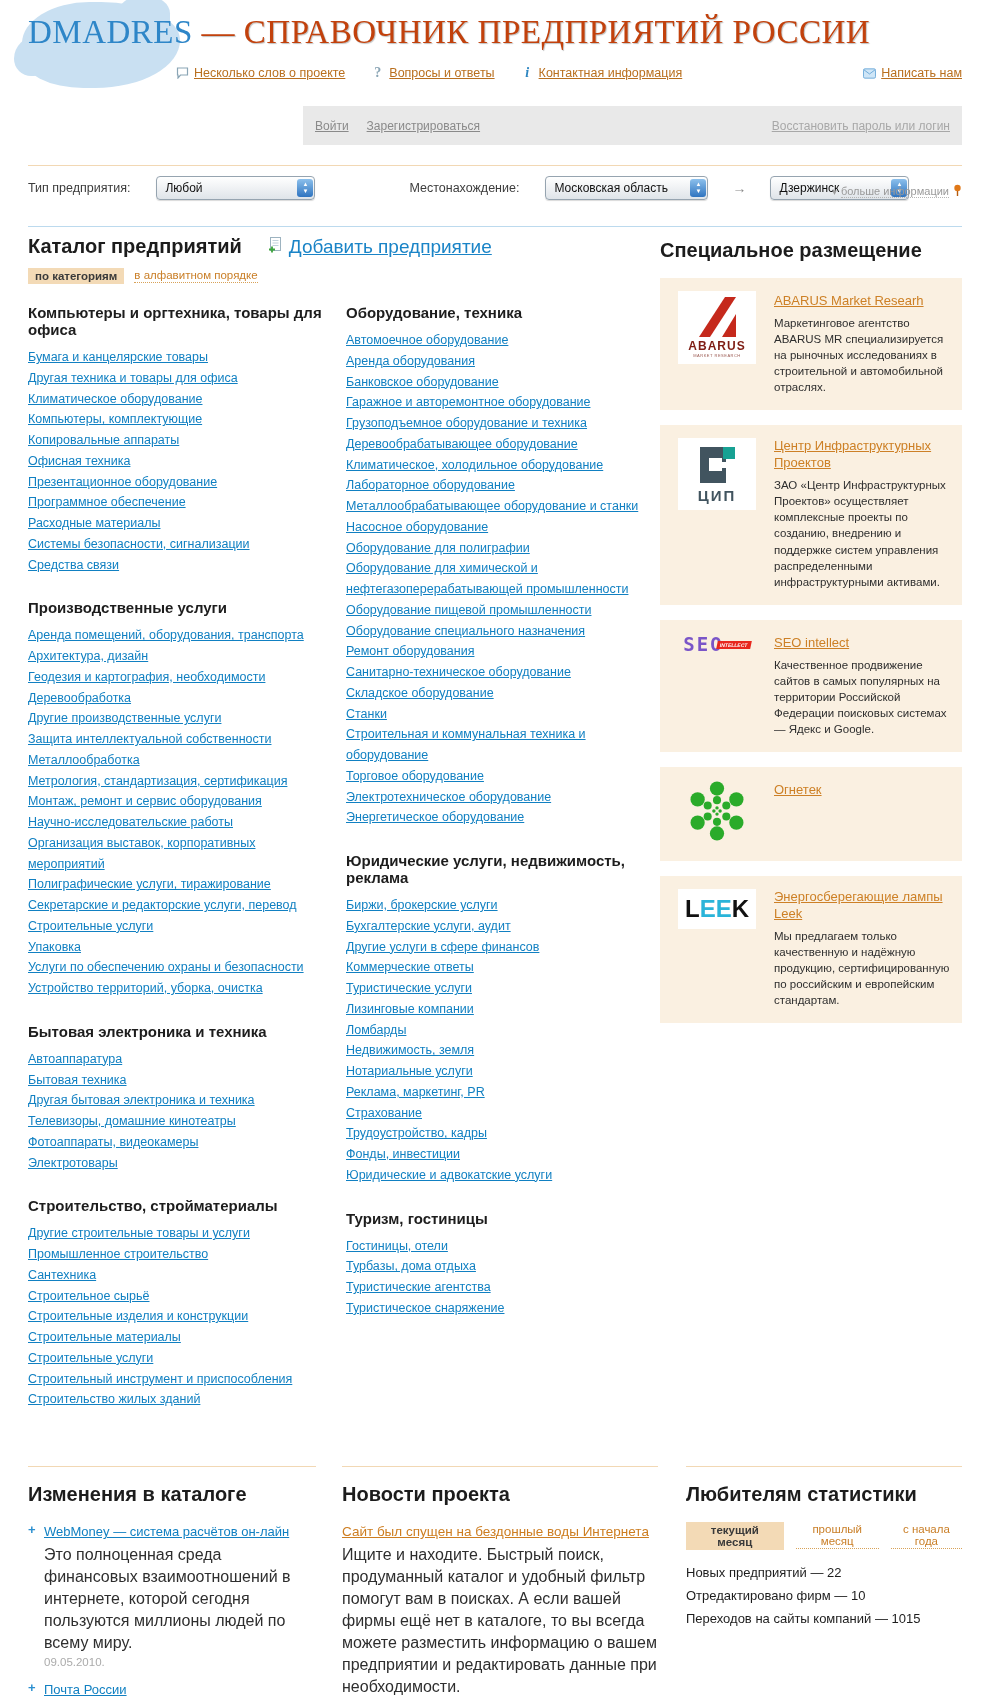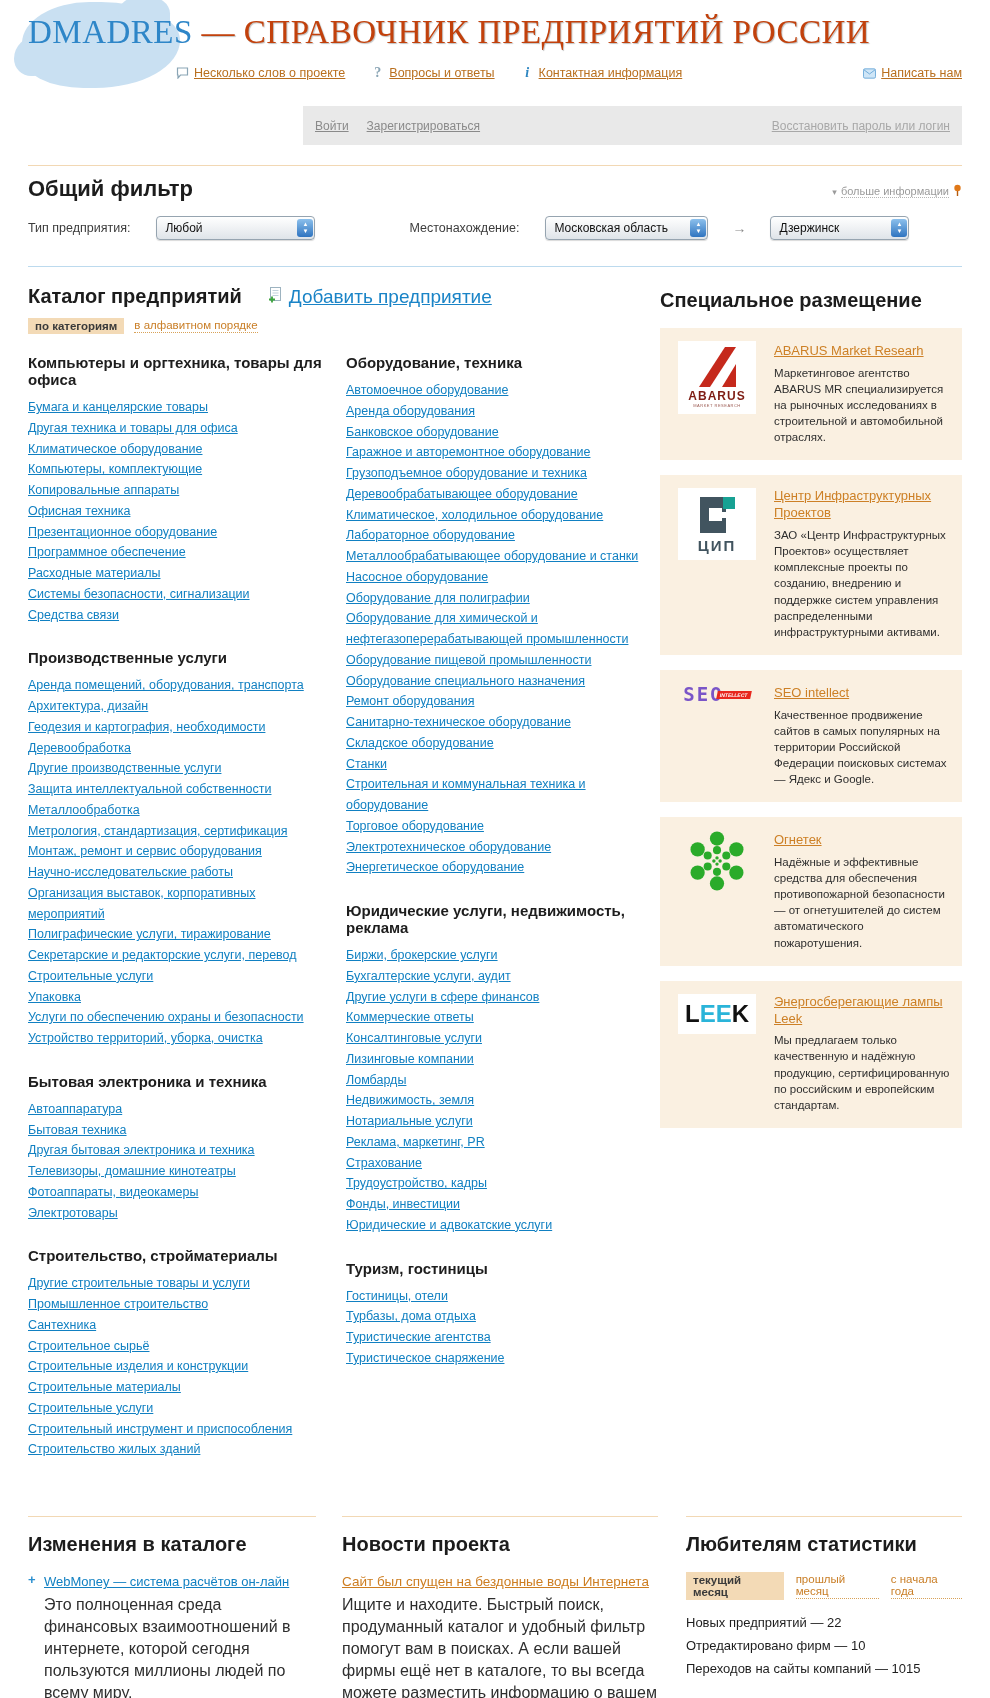--- a/index.html
+++ b/index.html
@@ -43,21 +43,21 @@
   .select{display:inline-flex;align-items:center;justify-content:space-between;height:22px;border:1px solid #96a4b0;border-radius:4px;
     background:linear-gradient(#ffffff,#dfe4e9);padding:0 1px 0 8px;font-size:12px;color:#111;box-shadow:0 1px 1px rgba(0,0,0,.15);}
   .select .stepper{width:16px;height:18px;border-radius:3px;background:linear-gradient(#8cc0ec,#2f74c0);color:#fff;
     display:flex;flex-direction:column;align-items:center;justify-content:center;font-size:6px;line-height:1.1;}
   .sel-type{width:148px;}
   .sel-region{width:152px;}
   .sel-city{width:128px;}
   .arrow-glyph{color:#8a8a8a;font-size:14px;}
 
   
-  .main{display:flex;margin-top:14px;}
+  .main{display:flex;margin-top:4px;}
   .cat-area{width:630px;flex:none;}
   .sidebar{width:302px;flex:none;margin-left:2px;}
   .cat-header{display:flex;align-items:baseline;gap:10px;margin-top:4px;}
   .cat-header h2{font-size:20px;font-weight:bold;margin:0;color:#1c1c1c;}
   .add-wrap{display:inline-flex;align-items:center;gap:6px;margin-left:16px;}
   .add-link{font-size:19px;color:#1a84c7;text-decoration:underline;}
   .tabs{display:flex;align-items:center;gap:10px;margin:10px 0 4px;font-size:11.5px;}
   .tab-active{background:#f3dab6;color:#3a3a3a;font-weight:bold;padding:2px 7px;}
   .tab-link{color:#c97e26;text-decoration:none;border-bottom:1px dotted #d8a258;padding-bottom:1px;}
   .cat-cols{display:flex;gap:22px;}
@@ -91,21 +91,21 @@
   .b-changes{width:288px;}
   .b-news{width:316px;}
   .b-stats{width:276px;margin-left:2px;}
   .chg-item{position:relative;padding-left:16px;margin-bottom:12px;}
   .plus-ic{position:absolute;left:0;top:0;color:#2a8fd0;font-weight:bold;font-size:13px;}
   .chg-title{font-size:13px;color:#1180c2;text-decoration:underline;}
   .item-desc{font-size:16px;color:#2e2e2e;line-height:1.38;margin-top:4px;}
   .item-date{font-size:11.5px;color:#ababab;margin-top:2px;}
   .news-item{margin-bottom:14px;}
   .news-title{font-size:13.5px;color:#cd7d20;text-decoration:underline;}
-  .stats-tabs{display:flex;gap:12px;align-items:center;font-size:11.5px;margin-bottom:12px;}
+  .stats-tabs{display:flex;gap:12px;align-items:center;font-size:11.5px;margin-bottom:12px;text-align:center;}
   .stat-row{font-size:13px;color:#1d1d1d;line-height:1.75;}
 </style>
 </head>
 <body>
 
 <div class="page">
 
   <div class="header">
     <div class="map-blob"></div>
     <div class="brand">
@@ -143,21 +143,20 @@
 
   <div class="login-bar">
     <a>Войти</a>
     <a>Зарегистрироваться</a>
     <a class="restore">Восстановить пароль или логин</a>
   </div>
 
   <hr class="hr-tan">
 
   <div class="filter">
-    <h1>Общий фильтр</h1>
     <a class="more-info">
       <span class="chev">▾</span>
       <span class="lbl">больше информации</span>
       <span>
         <svg width="9" height="13" viewBox="0 0 9 13">
             <circle cx="4.5" cy="4" r="3.2" fill="#e07818"></circle>
             <path d="M4.5 7v5" stroke="#b55c10" stroke-width="1.4"></path>
           </svg>
       </span>
     </a>
@@ -293,21 +292,21 @@
               <a class="cat-link">Торговое оборудование</a>
               <a class="cat-link">Электротехническое оборудование</a>
               <a class="cat-link">Энергетическое оборудование</a>
             </div>
             <div class="group">
               <div class="group-h">Юридические услуги, недвижимость, реклама</div>
               <a class="cat-link">Биржи, брокерские услуги</a>
               <a class="cat-link">Бухгалтерские услуги, аудит</a>
               <a class="cat-link">Другие услуги в сфере финансов</a>
               <a class="cat-link">Коммерческие ответы</a>
-              <a class="cat-link">Консалтинговые услуги</a>
+              <a class="cat-link">Туристические услуги</a>
               <a class="cat-link">Лизинговые компании</a>
               <a class="cat-link">Ломбарды</a>
               <a class="cat-link">Недвижимость, земля</a>
               <a class="cat-link">Нотариальные услуги</a>
               <a class="cat-link">Реклама, маркетинг, PR</a>
               <a class="cat-link">Страхование</a>
               <a class="cat-link">Трудоустройство, кадры</a>
               <a class="cat-link">Фонды, инвестиции</a>
               <a class="cat-link">Юридические и адвокатские услуги</a>
             </div>
@@ -379,21 +378,21 @@
          <circle cx="20" cy="27" r="2.6"></circle>
                     <circle cx="14" cy="23.5" r="2.6"></circle>
                     <circle cx="14" cy="16.5" r="2.6"></circle>
          <circle cx="20" cy="18" r="1.1"></circle>
                     <circle cx="22" cy="20" r="1.1"></circle>
                     <circle cx="18" cy="20" r="1.1"></circle>
                     <circle cx="20" cy="22" r="1.1"></circle>
        </g>
                 </svg></div>
             </div>
-            <div class="ad-body"><a class="ad-title">Огнетек</a><div class="ad-desc">Надёжные и эффективные средства для обеспечения противопожарной безопасности — от огнетушителей до систем автоматического пожаротушения.</div></div>
+            <div class="ad-body"><a class="ad-title">Огнетек</a></div>
           </div>
           <div class="ad">
             <div class="ad-logo">
               <div class="logo-box">
      <span class="leek-txt">L<span class="leek-e">E</span><span class="leek-e">E</span>K</span>
               </div>
             </div>
             <div class="ad-body"><a class="ad-title">Энергосберегающие лампы Leek</a><div class="ad-desc">Мы предлагаем только качественную и надёжную продукцию, сертифицированную по российским и европейским стандартам.</div></div>
           </div>
         </div>

